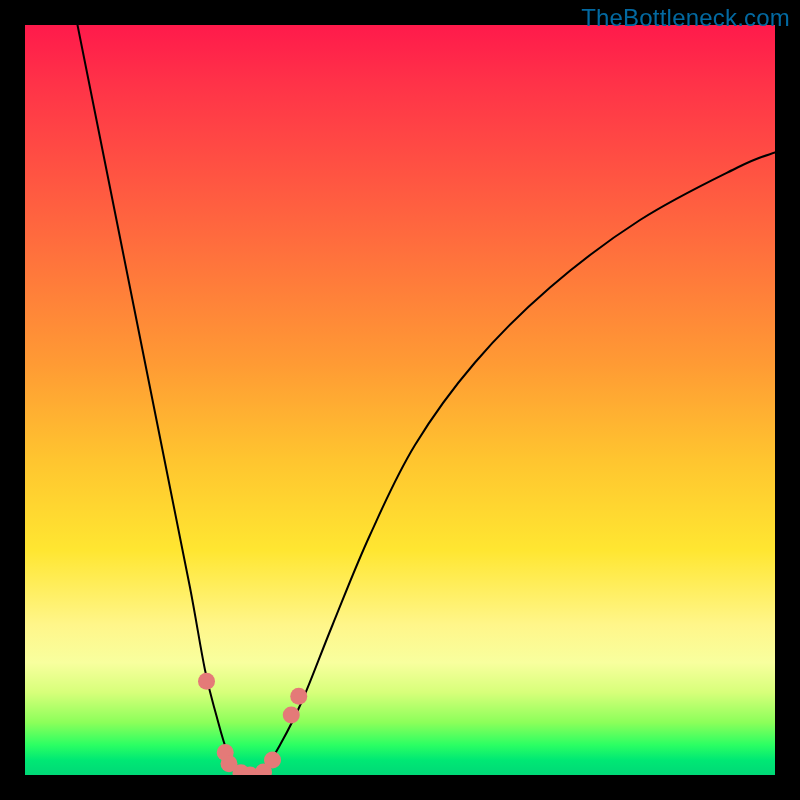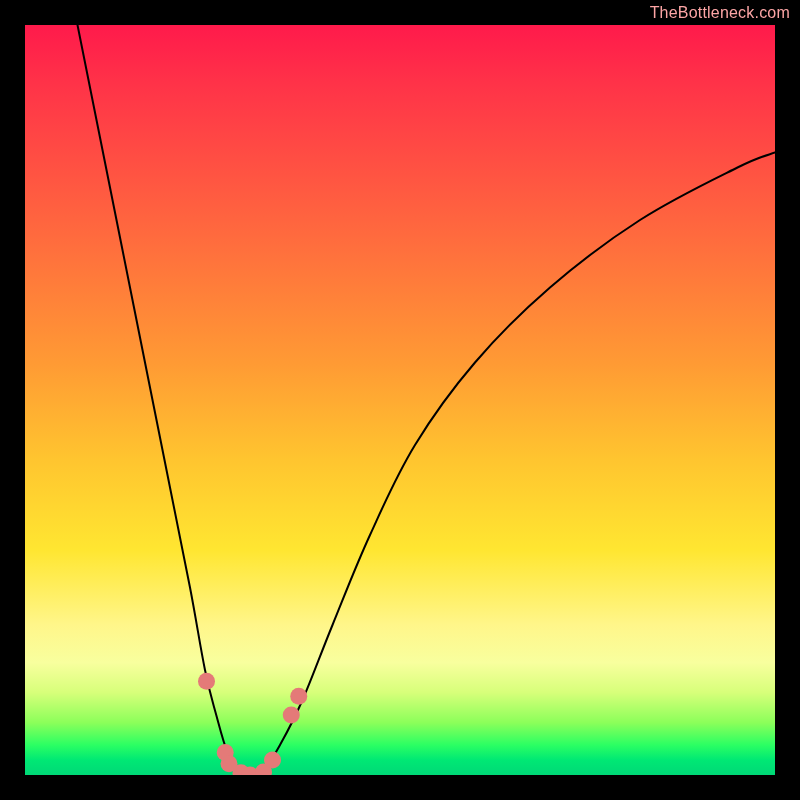--- a/index.html
+++ b/index.html
@@ -42,22 +42,22 @@
       #8cff5a 93%,
       #2bff63 96%,
       #00e874 98%,
       #00d877 100%
     );
   }
   .watermark {
     position: absolute;
     top: 4px;
     right: 10px;
-    color: #fca5a5;
-    font-size: 16px;
+    color: #0369a1;
+    font-size: 24px;
     letter-spacing: 0.2px;
     user-select: none;
   }
   svg.curve {
     position: absolute;
     inset: 0;
   }
 </style>
 </head>
 <body>

